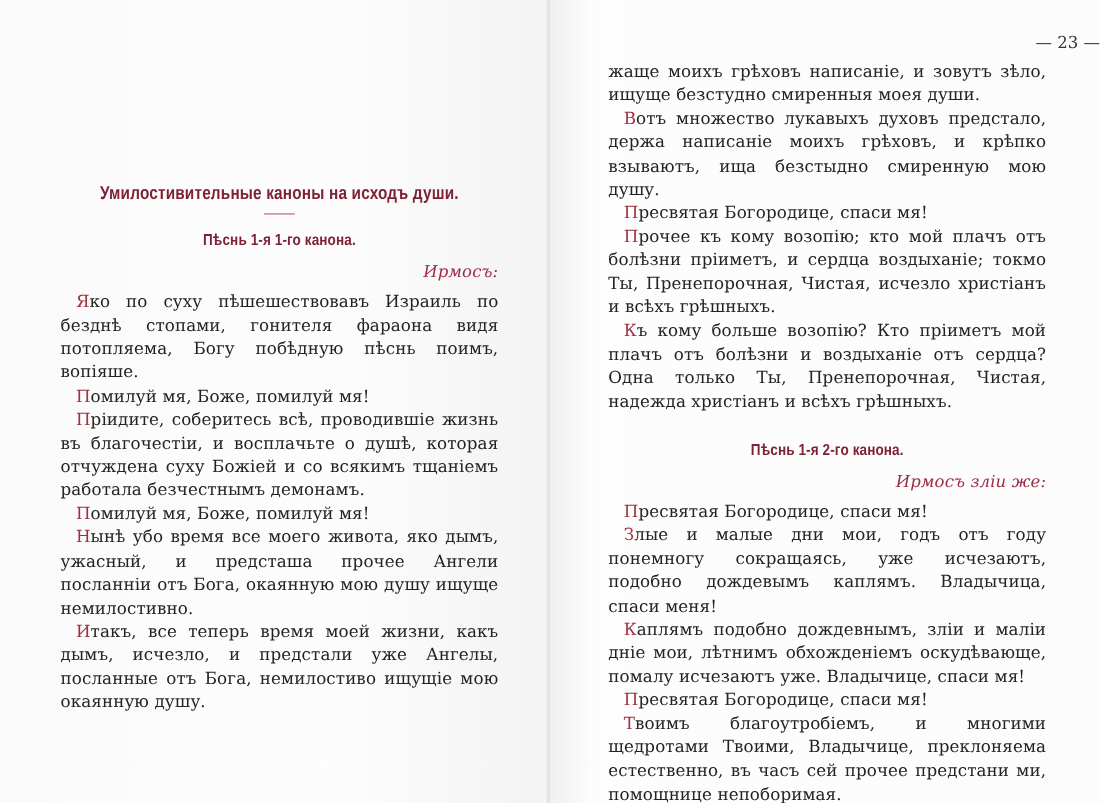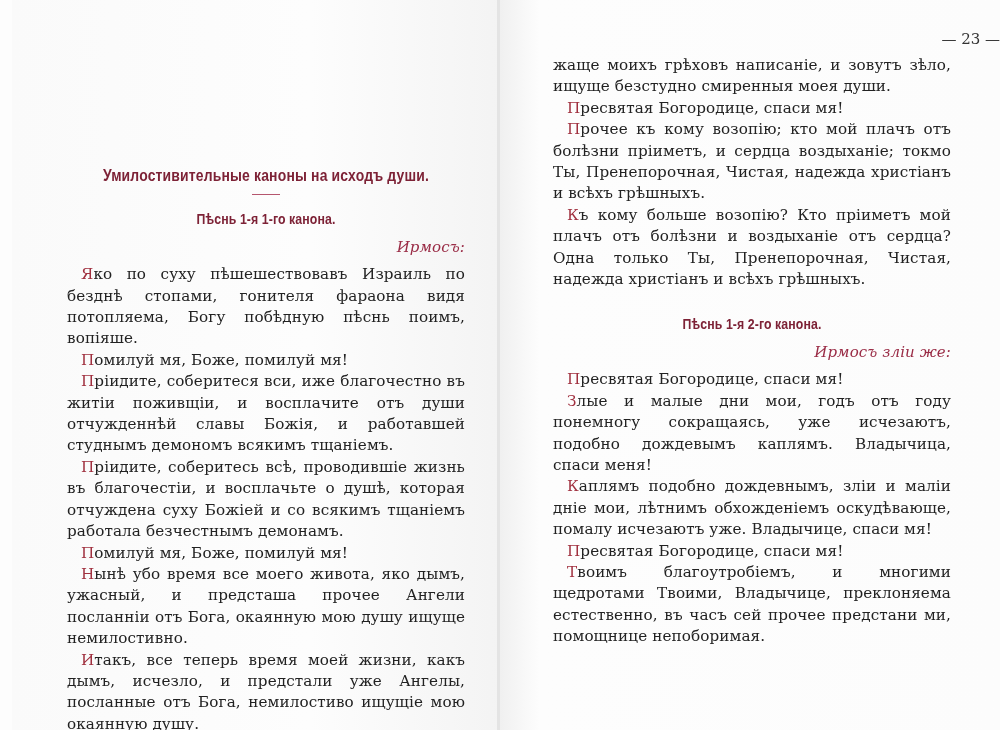--- a/index.html
+++ b/index.html
@@ -1,19 +1,19 @@
 <!DOCTYPE html>
 <html><head>
 <meta charset="utf-8">
 <style>
   html,body{margin:0;padding:0;}
   body{width:1000px;height:730px;background:#fdfdfd;position:relative;overflow:hidden;
        font-family:"DejaVu Serif","Liberation Serif",serif;color:#222;}
   .page{position:absolute;top:0;height:730px;}
-  .page.left{left:12px;width:498px;background:linear-gradient(to right,#fafafa 0%,#fdfdfd 60%,#f3f3f3 100%);}
+  .page.left{left:0;width:498px;background:linear-gradient(to right,#fafafa 0%,#fdfdfd 60%,#f3f3f3 100%);}
   .page.right{left:500px;width:500px;background:linear-gradient(to right,#f0f0f0 0%,#fdfdfd 8%,#fcfcfc 100%);}
   .gutter{position:absolute;left:497px;top:0;width:3px;height:730px;background:#e4e4e4;}
   .col{position:absolute;font-size:15.2px;line-height:21.4px;letter-spacing:0.1px;}
   .left .col{left:55px;width:398px;top:165px;}
   .right .col{left:53px;width:398px;top:55px;}
   .pageno{position:absolute;left:0;width:500px;top:30px;text-align:right;font-size:15px;color:#333;}
   p{margin:0;text-align:justify;}
   p.para{text-indent:14px;}
   p.cont{text-indent:0;}
   .ini{color:#a0303f;}
@@ -30,37 +30,37 @@
 
 <div class="page left">
   <div class="col">
     <div class="title">Умилостивительные каноны на исходъ души.</div>
     <div class="rule"></div>
     <div class="song">Пѣснь 1-я 1-го канона.</div>
     <div class="irmos">Ирмосъ:</div>
 
     <p class="para"><span class="ini">Я</span><span>ко по суху пѣшешествовавъ Израиль по безднѣ стопами, гонителя фараона видя потопляема, Богу побѣдную пѣснь поимъ, вопіяше.</span></p>
     <p class="para"><span class="ini">П</span><span>омилуй мя, Боже, помилуй мя!</span></p>
-    <p class="para"><span class="ini">П</span><span>ріидите, соберитеся вси, иже благочестно въ житіи поживщіи, и восплачите отъ души отчужденнѣй славы Божія, и работавшей студнымъ демономъ всякимъ тщаніемъ.</span></p>
     <p class="para"><span class="ini">П</span><span>ріидите, соберитесь всѣ, проводившіе жизнь въ благочестіи, и восплачьте о душѣ, которая отчуждена суху Божіей и со всякимъ тщаніемъ работала безчестнымъ демонамъ.</span></p>
     <p class="para"><span class="ini">П</span><span>омилуй мя, Боже, помилуй мя!</span></p>
     <p class="para"><span class="ini">Н</span><span>ынѣ убо время все моего живота, яко дымъ, ужасный, и предсташа прочее Ангели посланніи отъ Бога, окаянную мою душу ищуще немилостивно.</span></p>
     <p class="para"><span class="ini">И</span><span>такъ, все теперь время моей жизни, какъ дымъ, исчезло, и предстали уже Ангелы, посланные отъ Бога, немилостиво ищущіе мою окаянную душу.</span></p>
 
   </div>
 </div>
 
 <div class="gutter"></div>
 
 <div class="page right">
   <div class="pageno">— 23 —</div>
   <div class="col">
     <p class="cont">жаще моихъ грѣховъ написаніе, и зовутъ зѣло, ищуще безстудно смиренныя моея души.</p>
+    <p class="para"><span class="ini">В</span><span>отъ множество лукавыхъ духовъ предстало, держа написаніе моихъ грѣховъ, и крѣпко взываютъ, ища безстыдно смиренную мою душу.</span></p>
     <p class="para"><span class="ini">П</span><span>ресвятая Богородице, спаси мя!</span></p>
-    <p class="para"><span class="ini">П</span><span>рочее къ кому возопію; кто мой плачъ отъ болѣзни пріиметъ, и сердца воздыханіе; токмо Ты, Пренепорочная, Чистая, надежда христіанъ и всѣхъ грѣшныхъ.</span></p>
+    <p class="para"><span class="ini">П</span><span>рочее къ кому возопію; кто мой плачъ отъ болѣзни пріиметъ, и сердца воздыханіе; токмо Ты, Пренепорочная, Чистая, исчезло христіанъ и всѣхъ грѣшныхъ.</span></p>
     <p class="para"><span class="ini">К</span><span>ъ кому больше возопію? Кто пріиметъ мой плачъ отъ болѣзни и воздыханіе отъ сердца? Одна только Ты, Пренепорочная, Чистая, надежда христіанъ и всѣхъ грѣшныхъ.</span></p>
 
     <div class="gap"></div>
     <div class="song">Пѣснь 1-я 2-го канона.</div>
     <div class="irmos">Ирмосъ зліи же:</div>
 
     <p class="para"><span class="ini">П</span><span>ресвятая Богородице, спаси мя!</span></p>
     <p class="para"><span class="ini">З</span><span>лые и малые дни мои, годъ отъ году понемногу сокращаясь, уже исчезаютъ, подобно дождевымъ каплямъ. Владычица, спаси меня!</span></p>
     <p class="para"><span class="ini">К</span><span>аплямъ подобно дождевнымъ, зліи и маліи дніе мои, лѣтнимъ обхожденіемъ оскудѣвающе, помалу исчезаютъ уже. Владычице, спаси мя!</span></p>
     <p class="para"><span class="ini">П</span><span>ресвятая Богородице, спаси мя!</span></p>

